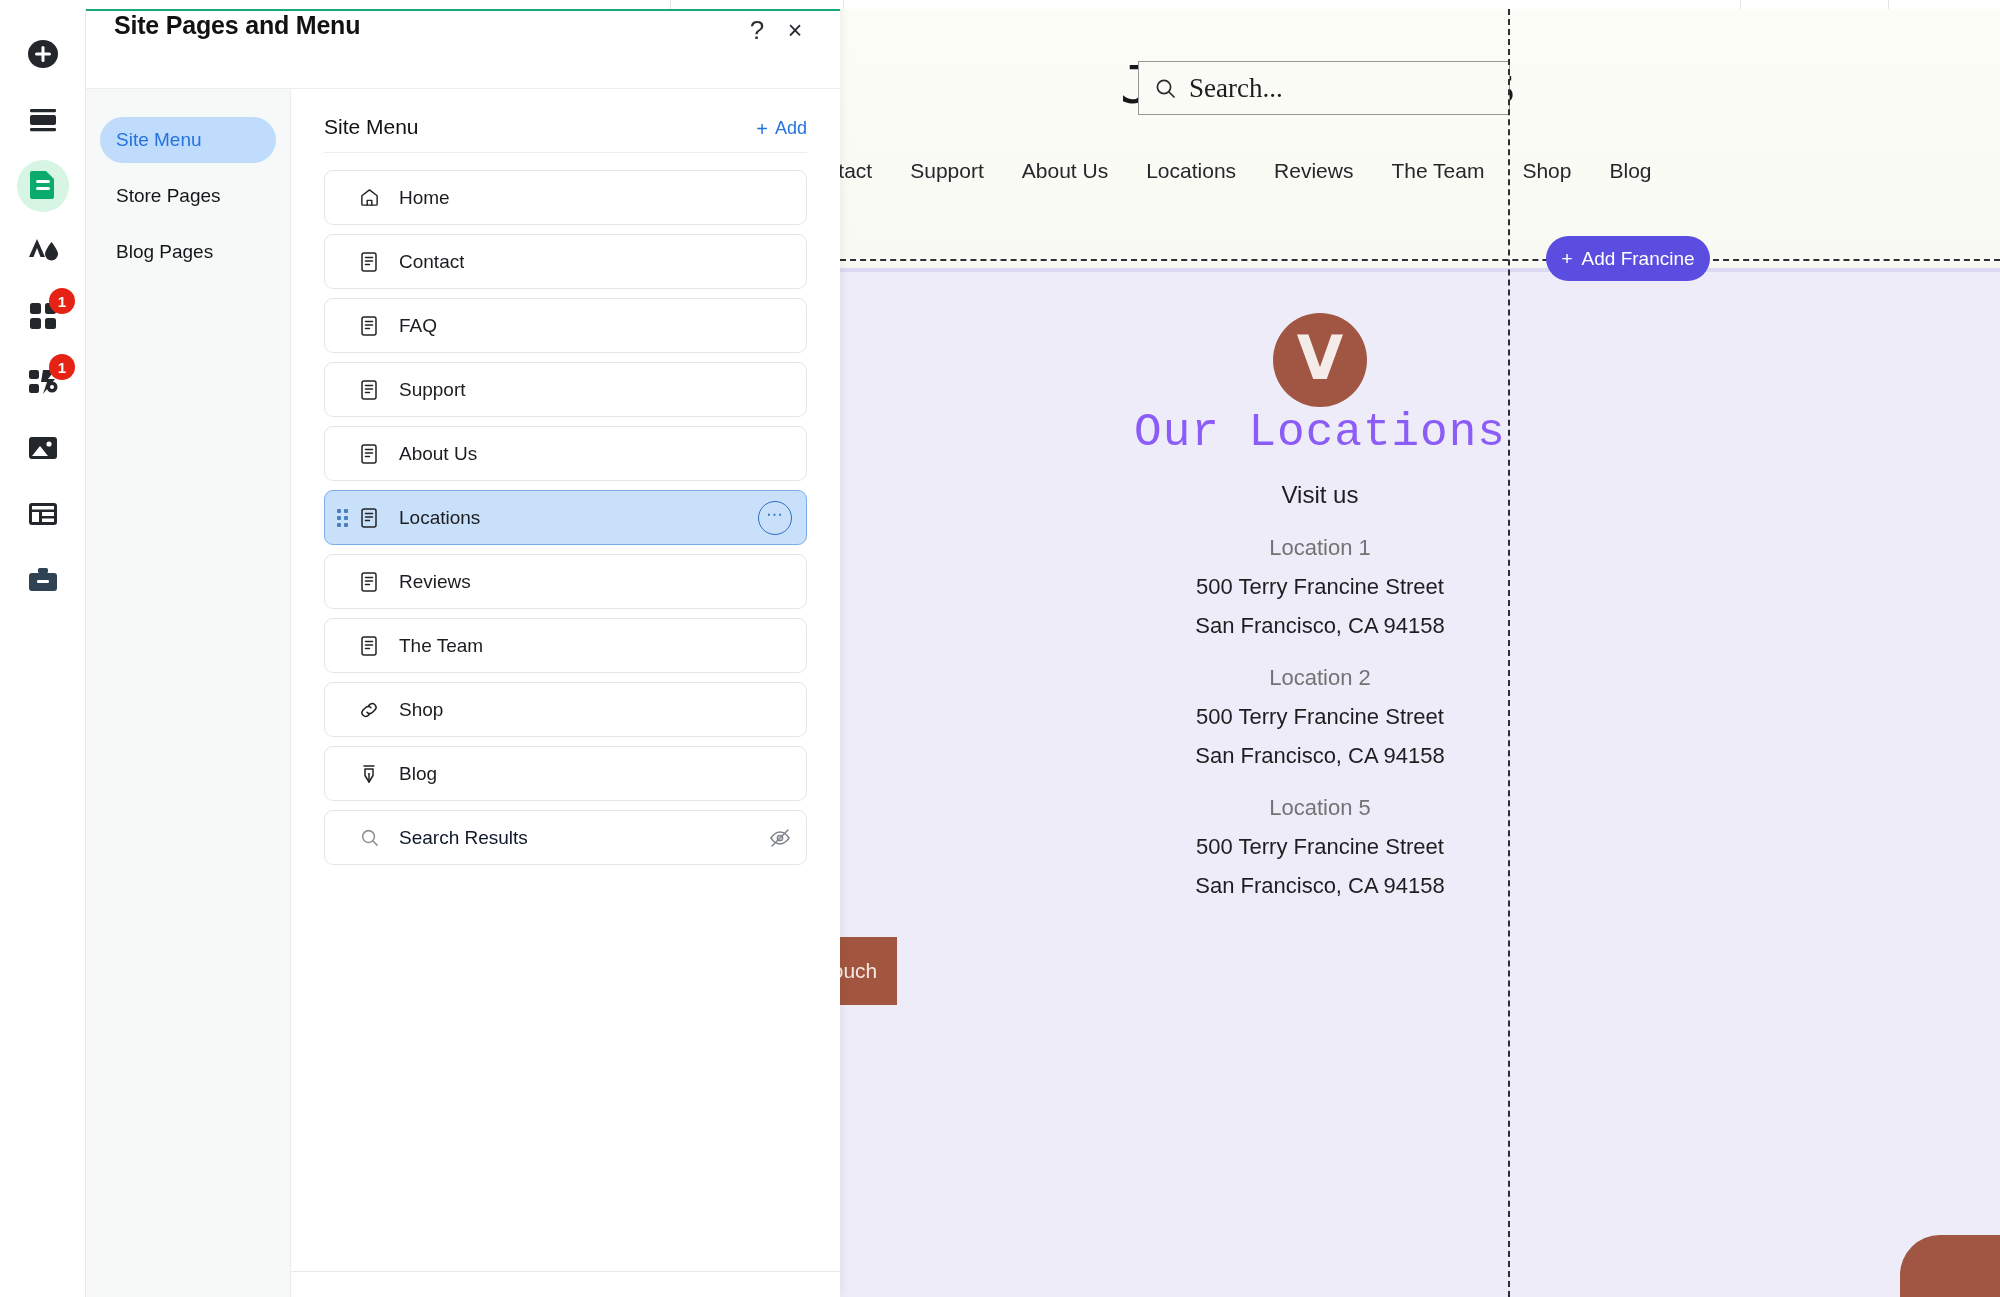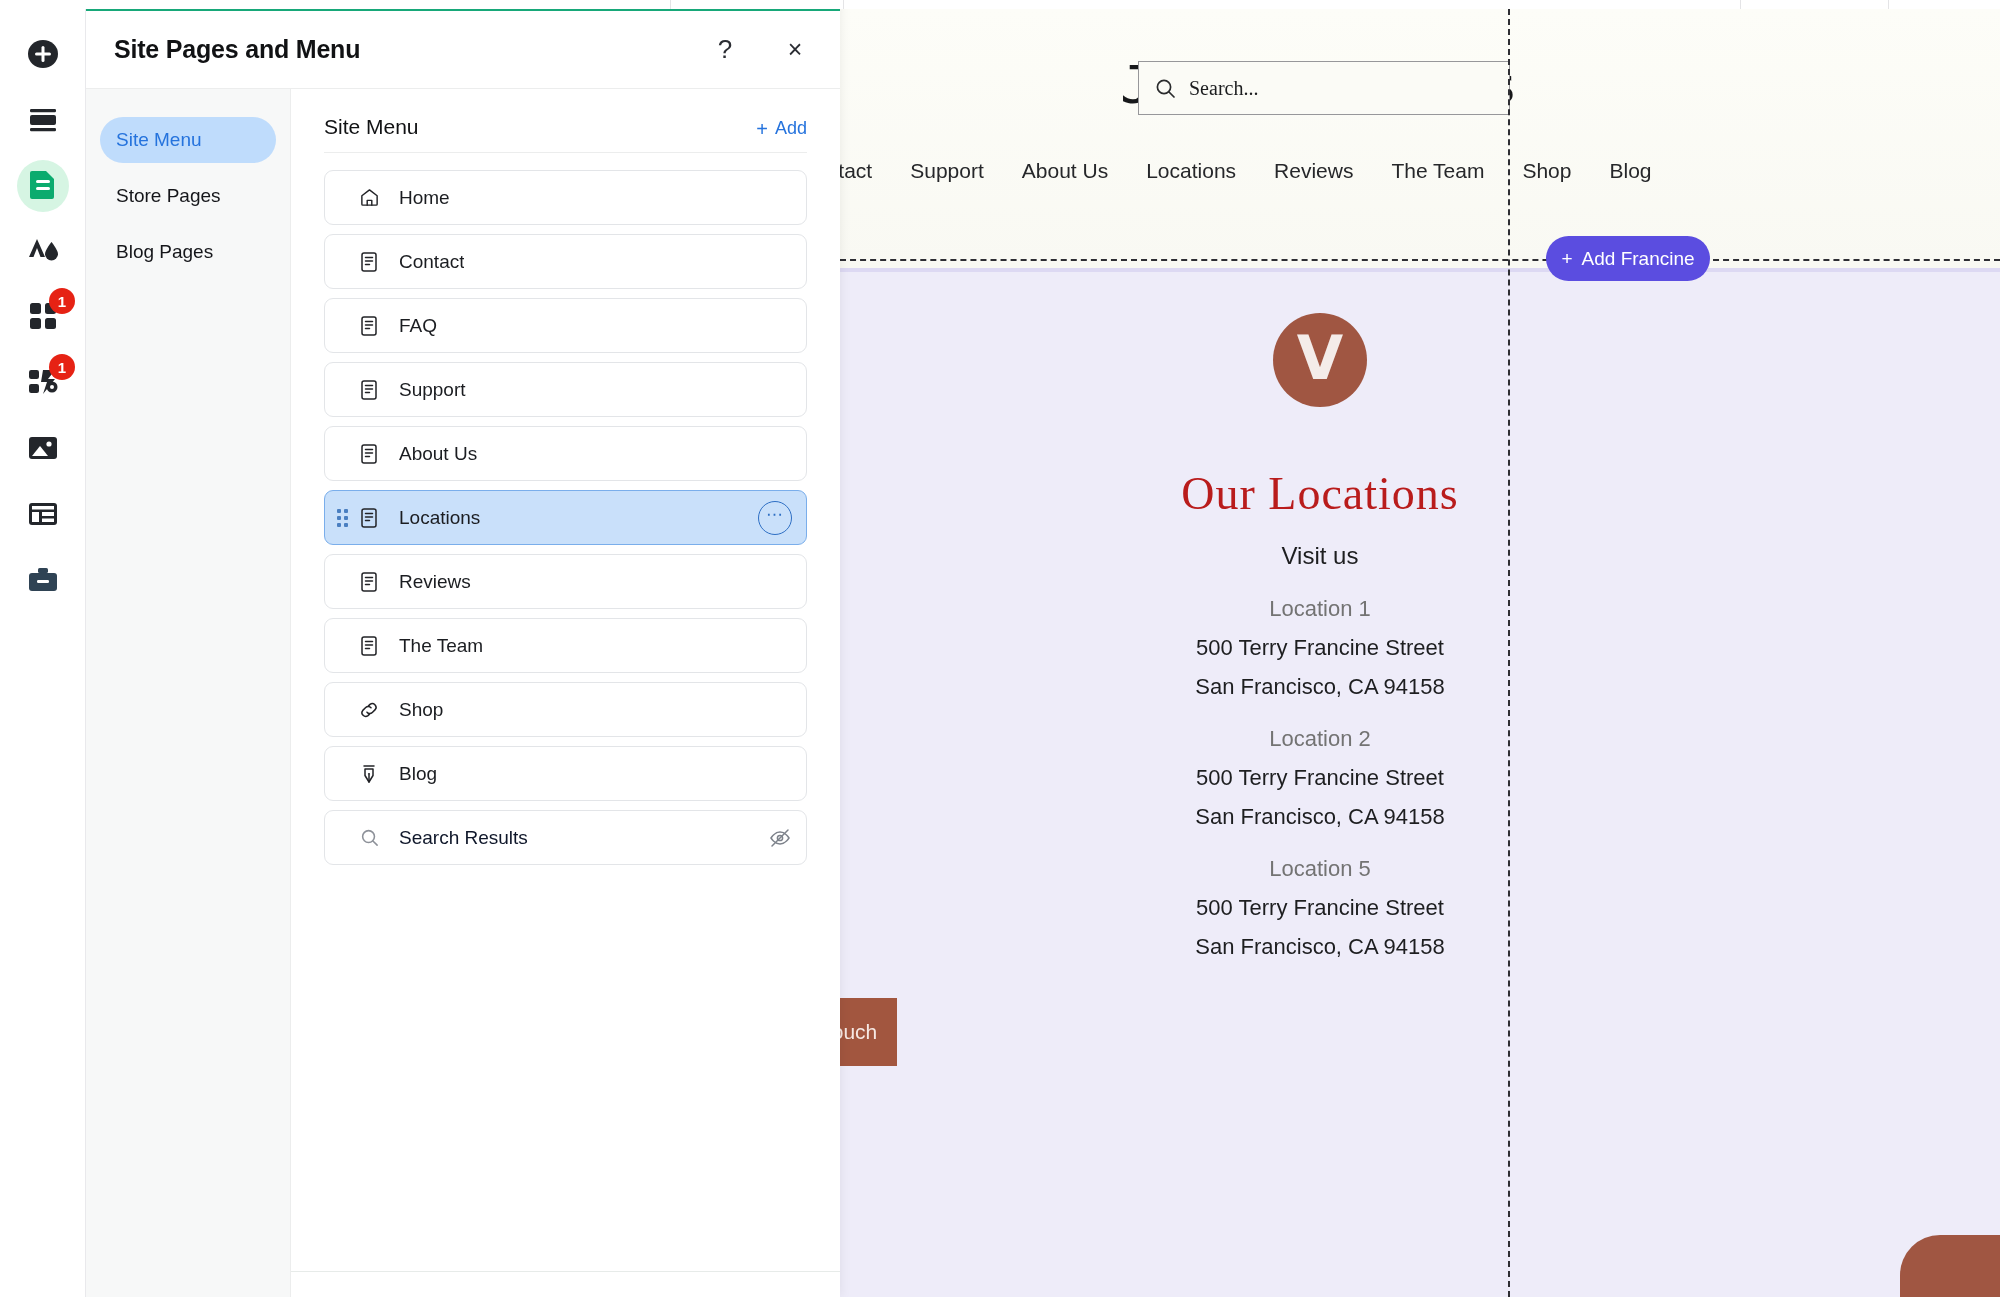--- a/index.html
+++ b/index.html
@@ -58,25 +58,24 @@
     display: flex; flex-direction: column;
   }
   .panel-accent {
     height: 11px; width: 100%;
     background: #17a879;
     flex: 0 0 auto;
   }
   .panel-header {
     flex: 0 0 auto;
     height: 78px;
-    display: flex; align-items: center;
+    display: flex; 
     padding: 0 26px 0 28px;
     background: #fff;
     border-bottom: 1px solid #eceded;
-    gap: 32px;
   }
   .panel-title {
     font-size: 25px; font-weight: 700; color: #111214;
     letter-spacing: -0.2px;
     flex: 1;
   }
   .hdr-btn {
     width: 38px; height: 38px;
     display: flex; align-items: center; justify-content: center;
     color: #2b2d33;
@@ -196,21 +195,21 @@
   .site-search {
     position: absolute; left: 298px; top: 52px;
     width: 372px; height: 54px;
     border: 1px solid #97979a;
     background: #fbfbf6;
     display: flex; align-items: center;
     padding-left: 14px;
   }
   .site-search .s-icon { color: #2a2b2d; display:flex; align-items:center; }
   .site-search .s-text {
-    margin-left: 12px; font-size: 20px; color: #1c1d1f;
+    margin-left: 12px; font-size: 27px; color: #1c1d1f;
     font-family: "Liberation Serif", serif;
   }
   .site-nav {
     position: absolute; left: 0; top: 150px; width: 1160px;
     display: flex; align-items: center; gap: 38px;
     font-size: 21px; color: #26272a;
     padding-left: 0;
   }
   .site-nav .nav-link { white-space: nowrap; cursor: pointer; }
   .site-nav .nav-link.clipped { margin-left: -25px; }
@@ -245,23 +244,23 @@
     background: #a05642; margin: 0 auto;
     display: flex; align-items: center; justify-content: center;
     position: relative; left: -100px;
   }
   .logo-v {
     font-family: "DejaVu Sans", sans-serif;
     font-size: 60px; font-weight: 700; color: #f4ece9;
     line-height: 1; margin-top: -4px;
   }
   .sec-title {
-    margin-top: 60px; text-align: center;
-    font-family: Liberation Serif, serif;
-    font-size: 46px; color: #b91c1c; letter-spacing: 1px;
+    text-align: center;
+    font-family: Liberation Mono, monospace;
+    font-size: 46px; color: #8b5cf6; letter-spacing: 1px;
     position: relative; left: -100px;
   }
   .sec-sub {
     margin-top: 22px; text-align: center;
     font-size: 24px; color: #1d1e20;
     position: relative; left: -100px;
   }
   .loc-block {
     margin-top: 26px; text-align: center;
     position: relative; left: -100px;

